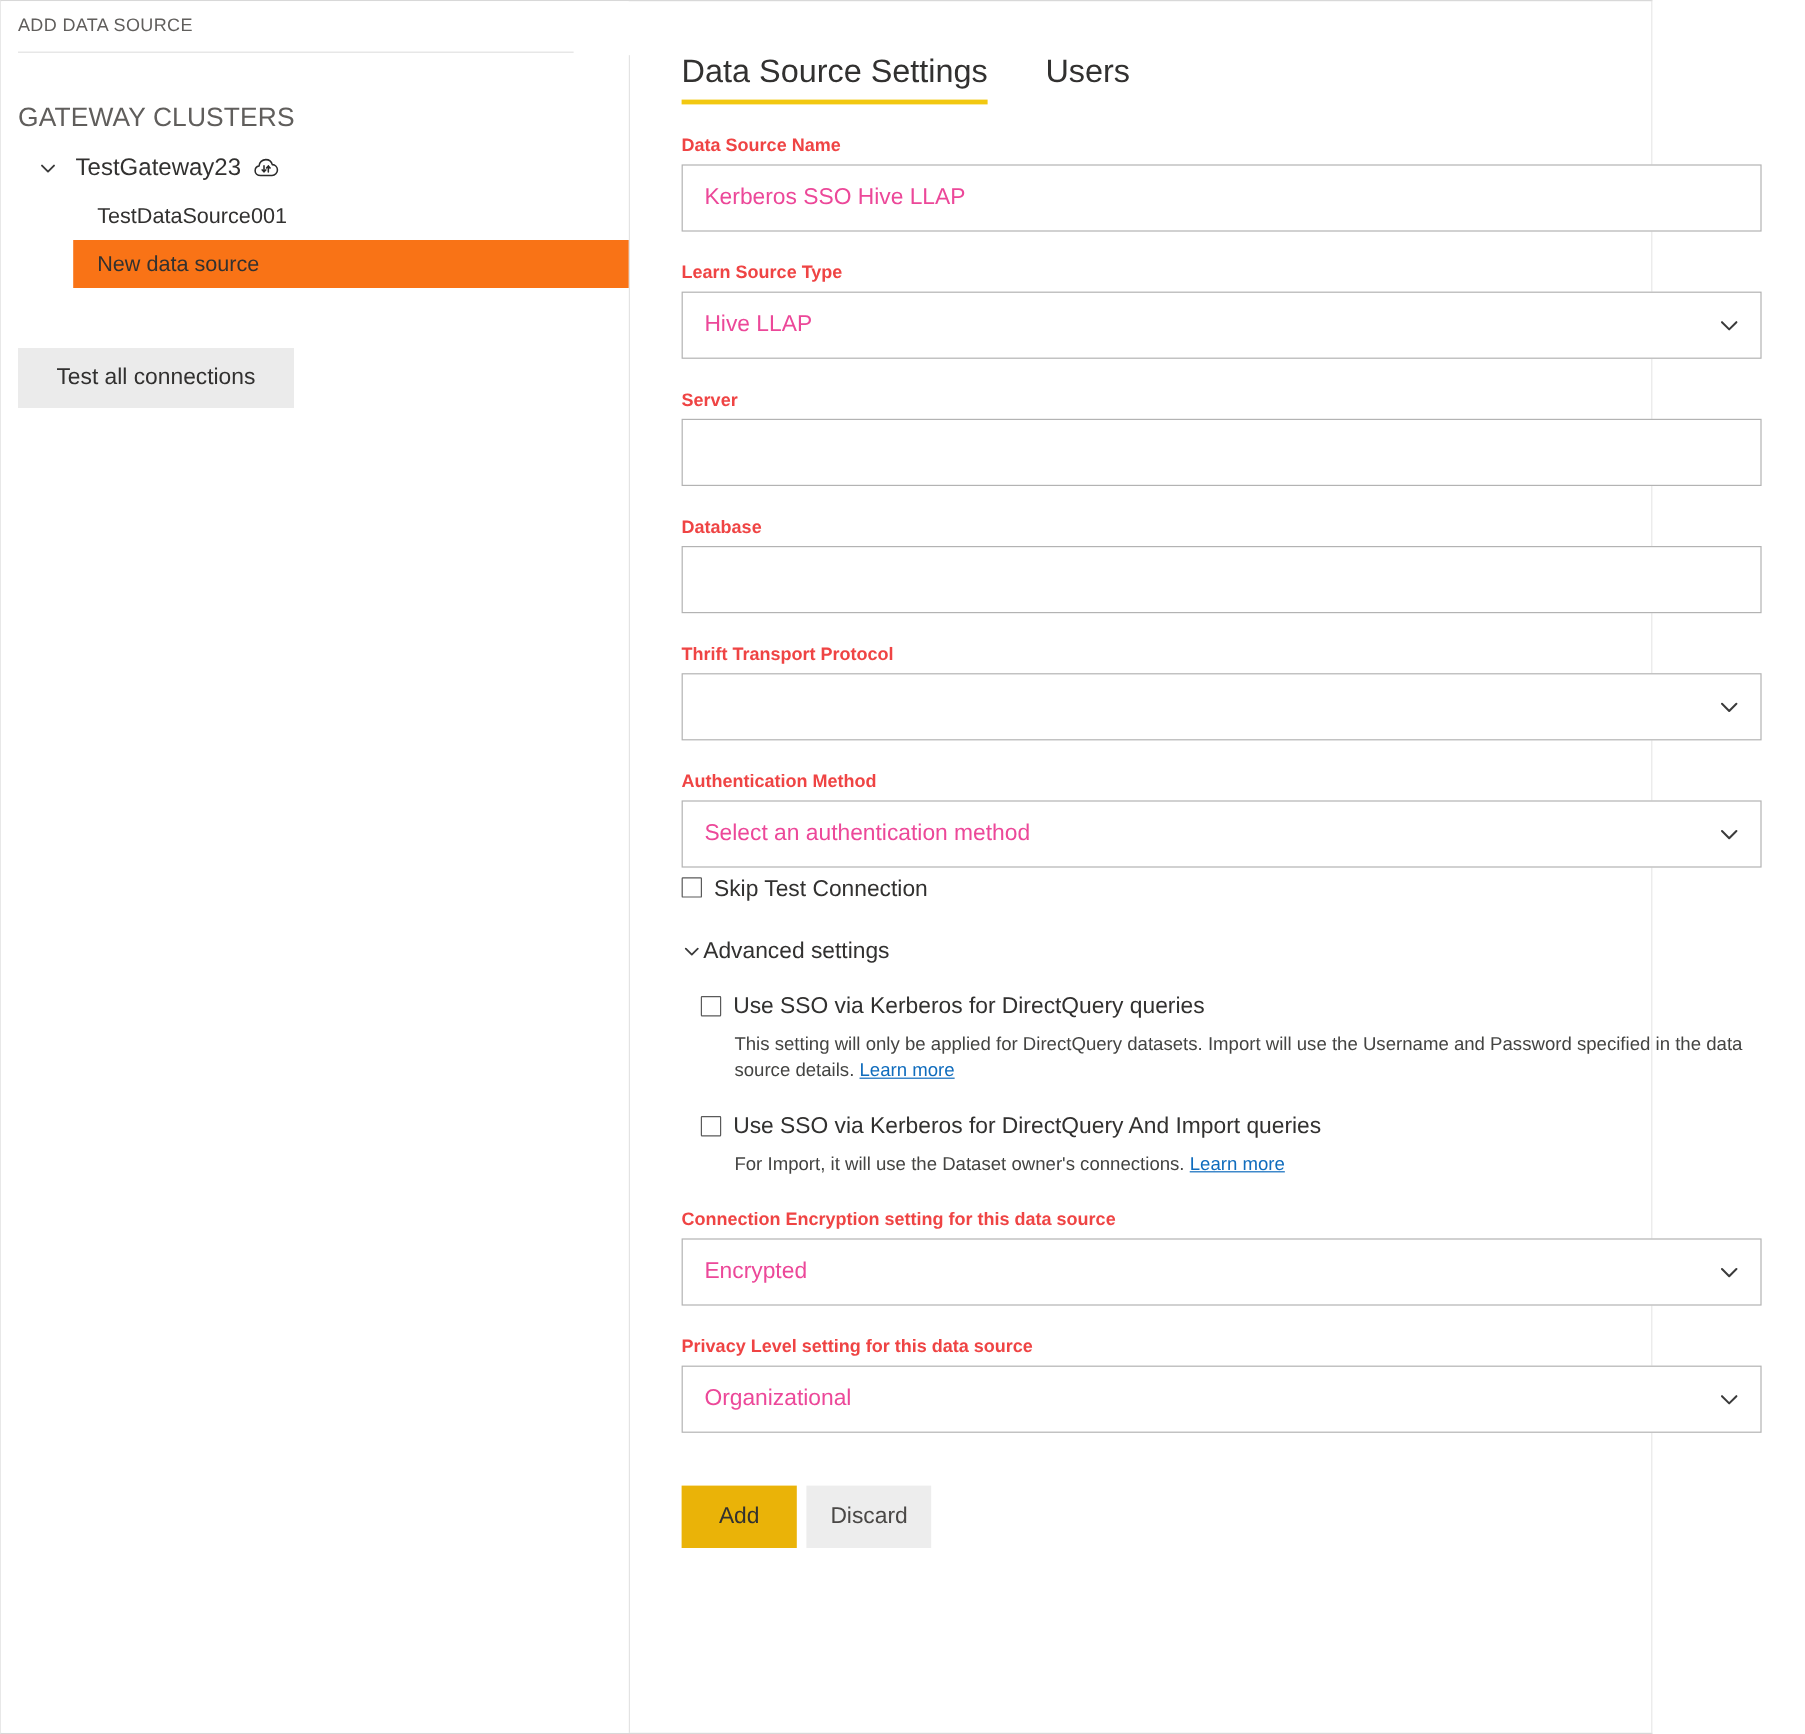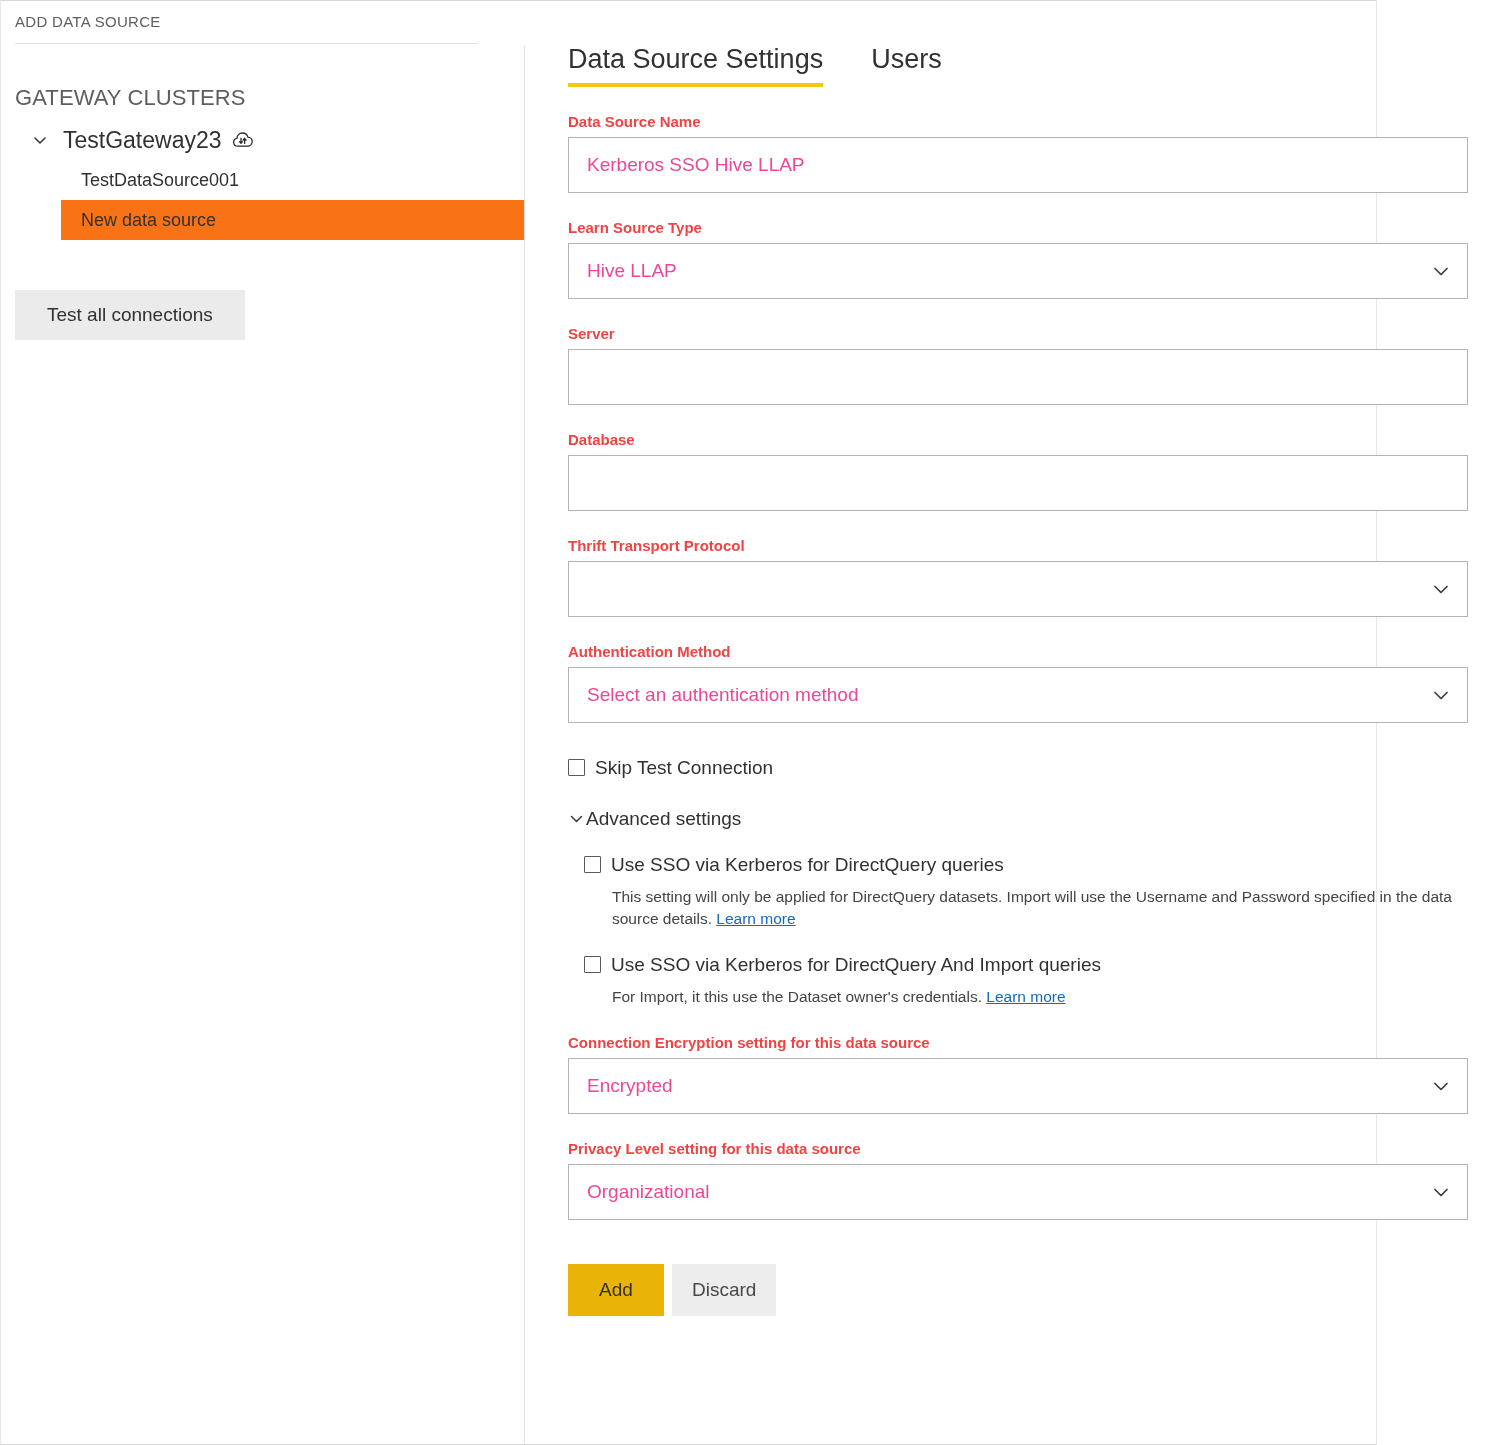--- a/index.html
+++ b/index.html
@@ -61,21 +61,21 @@
   }
   .tree-row.gateway { padding-left: 28px; }
   .chevron-right-glyph {
     width: 22px; height: 22px;
     display: inline-flex;
     align-items: center; justify-content: center;
     margin-right: 12px;
     flex: 0 0 22px;
   }
   .gateway-name {
-    font-size: 23px;
+    font-size: 20px;
     color: #323130;
     font-weight: 400;
   }
   .cloud-icon {
     margin-left: 10px;
     display: inline-flex;
     align-items: center;
   }
   .ds-row {
     height: 40px;
@@ -168,22 +168,21 @@
   .chev {
     position: absolute;
     right: 16px;
     top: 50%;
     transform: translateY(-50%);
     display: inline-flex;
   }
 
   .checkbox-row {
     display: flex;
-    align-items: center;
-    margin-top: 34px;
+    margin-top: 8px;
     cursor: pointer;
   }
   .cb {
     width: 17px; height: 17px;
     border: 1px solid #5a5a5a;
     background: #fff;
     flex: 0 0 17px;
     margin-right: 10px;
     border-radius: 1px;
   }
@@ -385,21 +384,21 @@
       <div class="adv-desc">
         <span>This setting will only be applied for DirectQuery datasets. Import will use the Username and Password specified in the data source details.</span>
         <span class="lnk">Learn more</span>
       </div>
 
       <div class="adv-cb-row">
         <span class="cb"></span>
         <span class="cb-label">Use SSO via Kerberos for DirectQuery And Import queries</span>
       </div>
       <div class="adv-desc">
-        <span>For Import, it this use the Dataset owner's credentials.</span>
+        <span>For Import, it will use the Dataset owner's connections.</span>
         <span class="lnk">Learn more</span>
       </div>
 
     </div>
 
     <div class="field">
       <div class="field-label">Connection Encryption setting for this data source</div>
       <div class="control select">
         <span class="value">Encrypted</span>
         <span class="chev">

